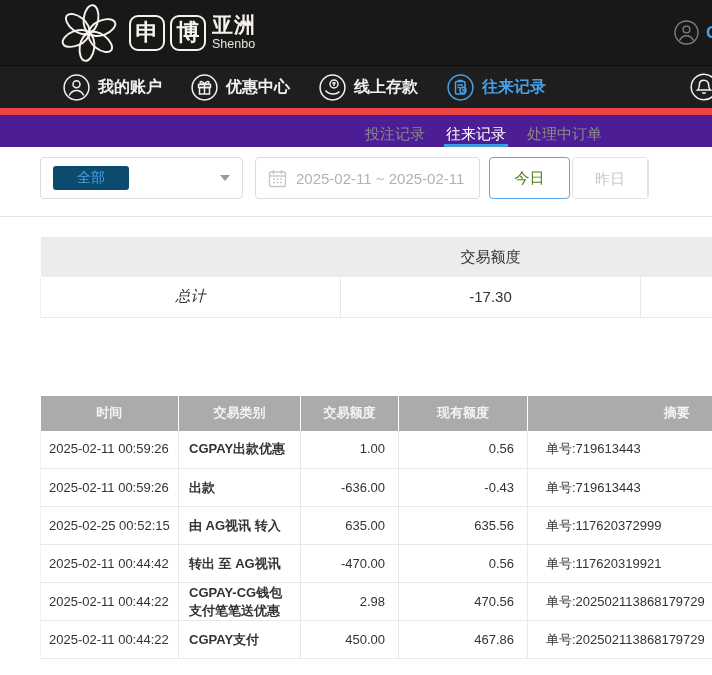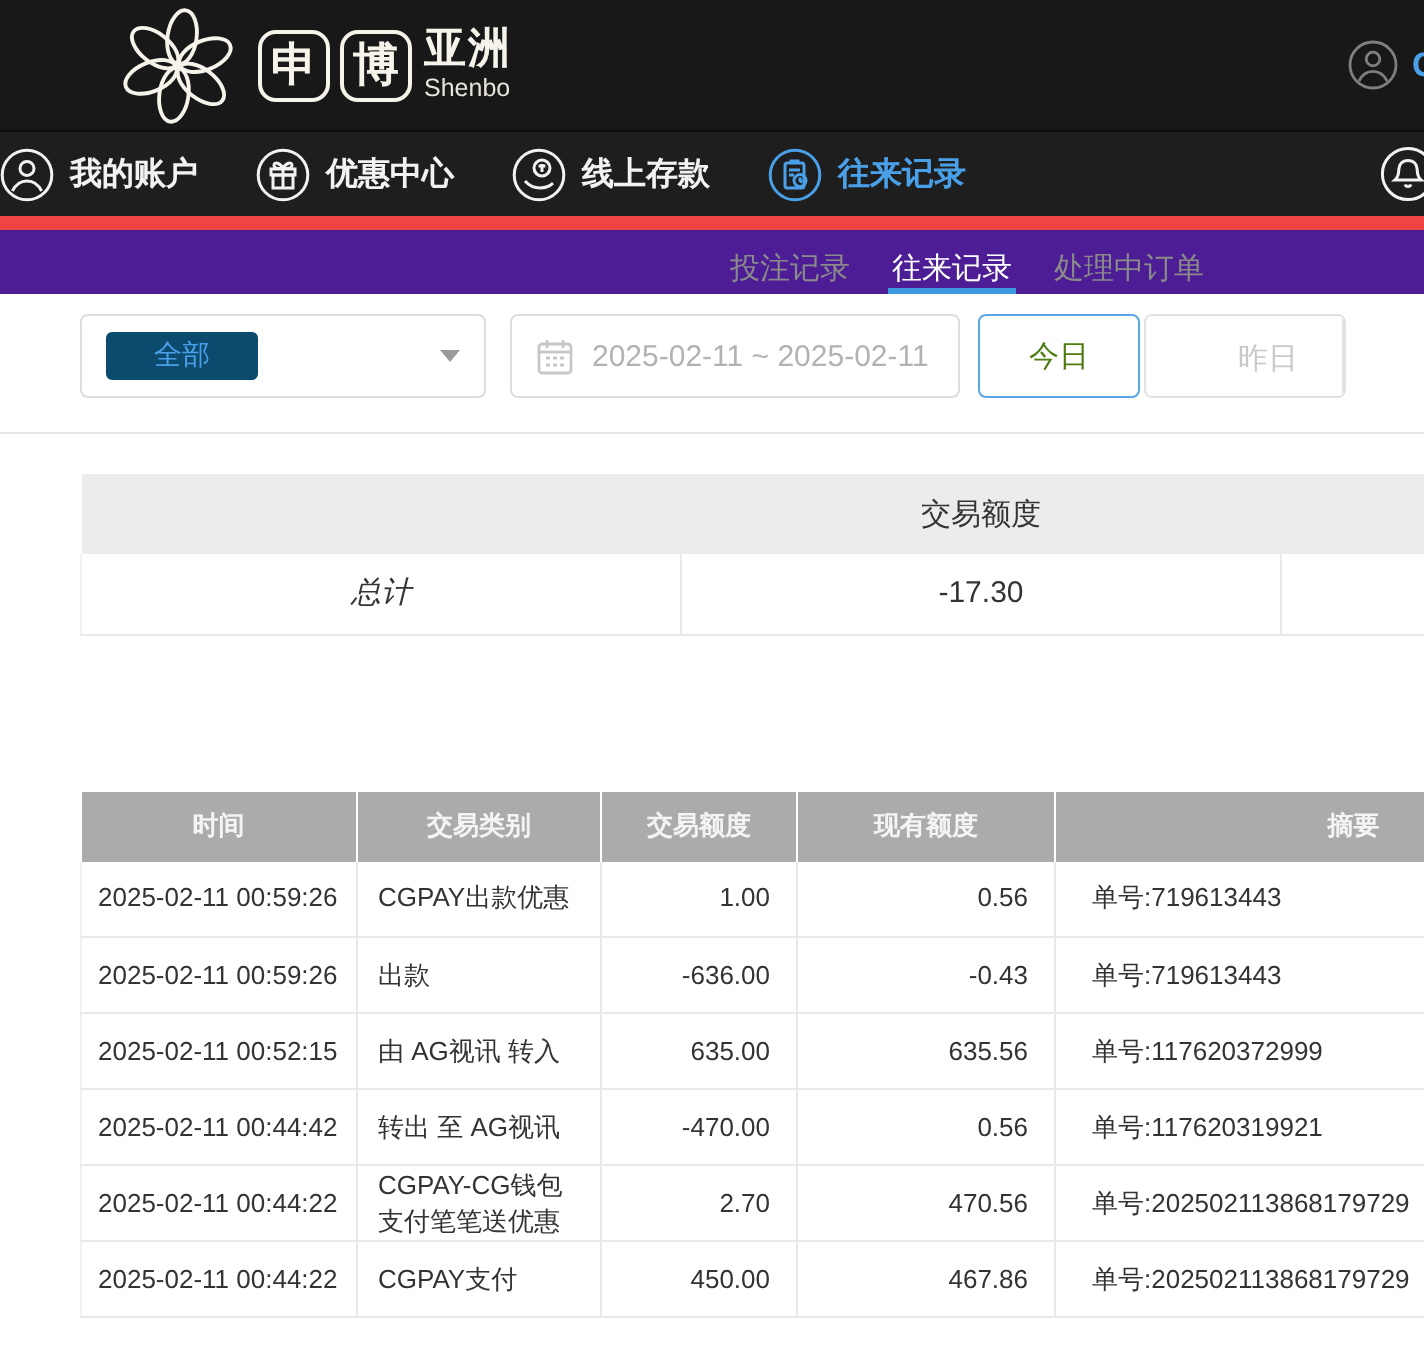--- a/index.html
+++ b/index.html
@@ -26,21 +26,21 @@
   .logo-region .cn { color:#f6f3ea; font-size:21px; font-weight:700; letter-spacing:1px; }
   .logo-region .en { color:#e8e5dc; font-size:12.5px; margin-top:3px; }
   .topbar-user {
     position:absolute; left:674px; top:20px; display:flex; align-items:center; gap:7px;
   }
   .topbar-user .username { color:#4aa0e8; font-size:17px; font-weight:700; }
 
   
   .mainnav {
     height:43px; background:#1e1e1e; border-top:1px solid #0c0c0c;
-    display:flex; align-items:center; 
+    display:flex; align-items:center; padding-left:63px;
   }
   .nav-item {
     display:flex; align-items:center; gap:8px; margin-right:29px;
     color:#f2f2f2; font-size:16px; font-weight:600; cursor:pointer; white-space:nowrap;
   }
   .nav-item.active { color:#4aa0e8; }
   .nav-bell { margin-left:auto; margin-right:-6px; color:#f2f2f2; display:flex; }
 
   
   .subnav {
@@ -77,21 +77,21 @@
   .btn {
     height:42px; font-size:15px; background:#fff; cursor:pointer;
     display:flex; align-items:center; justify-content:center;
   }
   .btn-today {
     width:81px; margin-left:9px; border:1px solid #58a7e8; border-radius:4px;
     color:#4d7c0f;
   }
   .btn-group {
     display:flex; margin-left:2px; border:1px solid #e2e2e2; border-radius:4px;
-    height:42px; overflow:hidden;padding-left:24px;
+    height:42px; overflow:hidden;
   }
   .btn-gray { color:#c9c9c9; border:none; }
   .btn-yesterday { width:75px; border-right:1px solid #e2e2e2; }
   .btn-8days { width:140px; }
 
   .divider { margin-top:17px; border-bottom:1px solid #e4e4e4; width:712px; }
 
   
   table { border-collapse:collapse; table-layout:fixed; }
   .summary { width:785px; margin:20px 0 0 40px; font-size:15px; }
@@ -111,21 +111,21 @@
     text-align:center; border-right:1px solid #fff;
   }
   .records thead th:last-child { border-right:none; }
   .records tbody td {
     height:38px; border-bottom:1px solid #e9e9e9; border-right:1px solid #e9e9e9;
     color:#333; line-height:1.35;
   }
   .records tbody td:first-child { border-left:1px solid #f2f2f2; }
   .records tbody td:last-child { border-right:none; }
   .c-time { padding-left:8px; white-space:nowrap; }
-  .c-type { padding-left:10px; white-space:pre-line; }
+  .c-type { padding-left:10px; white-space:pre-line;font-weight:bold; }
   .c-amount, .c-balance { text-align:right; padding-right:13px; }
   .c-ref { padding-left:18px; white-space:nowrap; }
 
   svg { display:block; }
 </style>
 </head>
 <body>
 
 <div class="viewport">
 
@@ -283,38 +283,38 @@
         <td class="c-ref">单号:719613443</td>
       </tr>
       <tr>
         <td class="c-time">2025-02-11 00:59:26</td>
         <td class="c-type">出款</td>
         <td class="c-amount">-636.00</td>
         <td class="c-balance">-0.43</td>
         <td class="c-ref">单号:719613443</td>
       </tr>
       <tr>
-        <td class="c-time">2025-02-11 00:52:15</td>
+        <td class="c-time">2025-02-25 00:52:15</td>
         <td class="c-type">由 AG视讯 转入</td>
         <td class="c-amount">635.00</td>
         <td class="c-balance">635.56</td>
         <td class="c-ref">单号:117620372999</td>
       </tr>
       <tr>
         <td class="c-time">2025-02-11 00:44:42</td>
         <td class="c-type">转出 至 AG视讯</td>
         <td class="c-amount">-470.00</td>
         <td class="c-balance">0.56</td>
         <td class="c-ref">单号:117620319921</td>
       </tr>
       <tr>
         <td class="c-time">2025-02-11 00:44:22</td>
         <td class="c-type">CGPAY-CG钱包
 支付笔笔送优惠</td>
-        <td class="c-amount">2.70</td>
+        <td class="c-amount">2.98</td>
         <td class="c-balance">470.56</td>
         <td class="c-ref">单号:202502113868179729</td>
       </tr>
       <tr>
         <td class="c-time">2025-02-11 00:44:22</td>
         <td class="c-type">CGPAY支付</td>
         <td class="c-amount">450.00</td>
         <td class="c-balance">467.86</td>
         <td class="c-ref">单号:202502113868179729</td>
       </tr>

